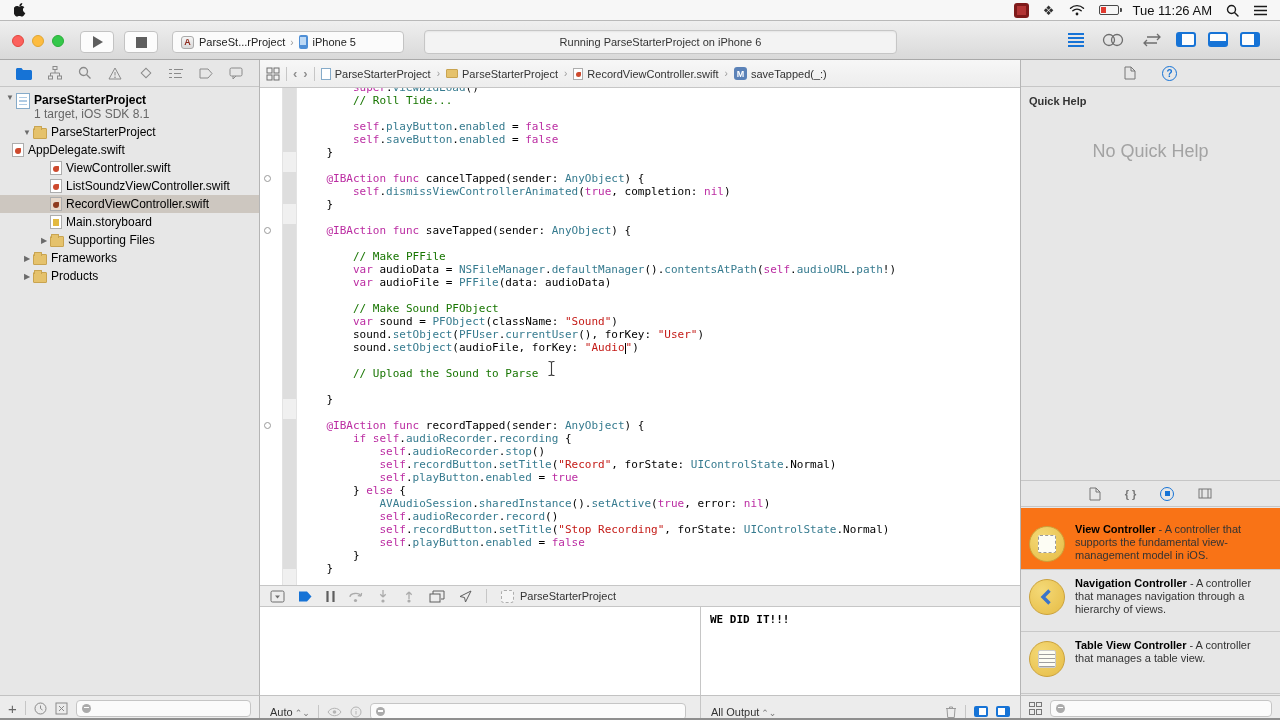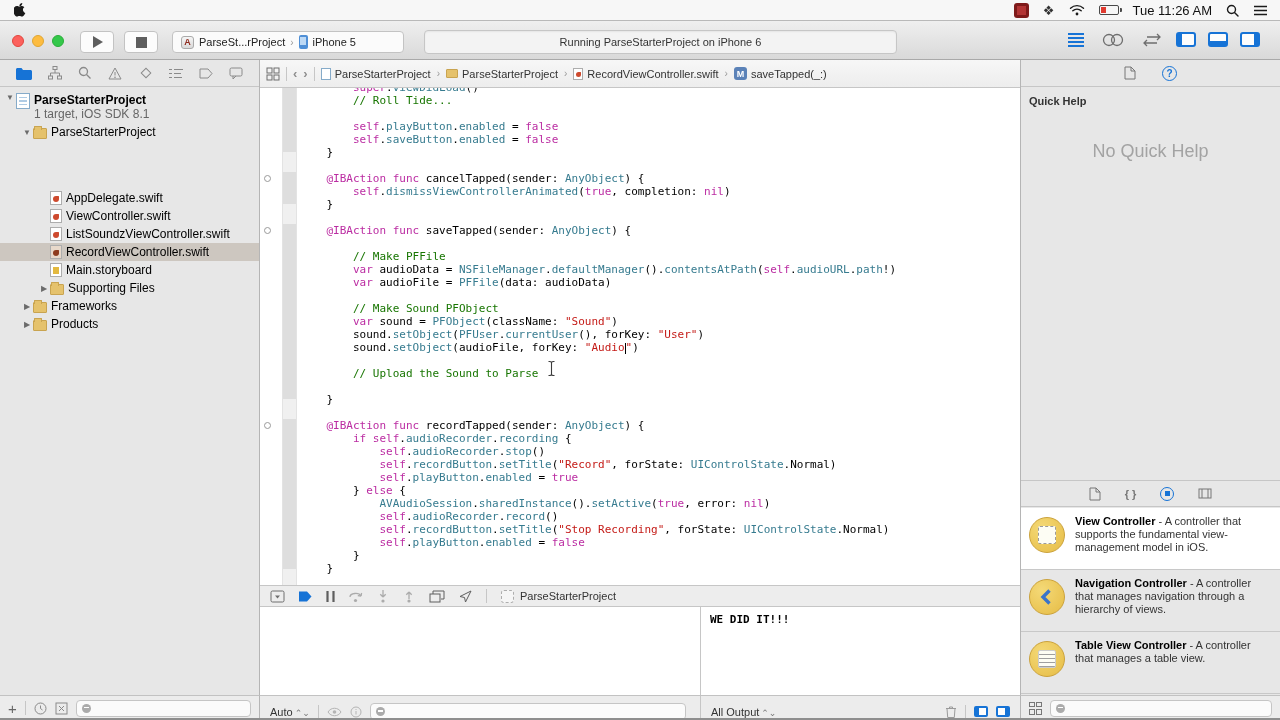--- a/index.html
+++ b/index.html
@@ -121,21 +121,21 @@
   #inspector-bar { height:27px; border-bottom:1px solid #C6C6C6; display:flex; align-items:center; justify-content:center; gap:26px; }
   .help-circle { width:15px; height:15px; border:1.5px solid #1673D6; border-radius:50%; color:#1673D6; font-size:10px; font-weight:bold; display:flex; align-items:center; justify-content:center; }
   #quick-help-title { font-size:11px; font-weight:bold; color:#333; padding:8px 0 0 8px; }
   #quick-help-empty { text-align:center; margin-top:34px; font-size:18px; color:#A3A3A3; }
   #library-bar { position:absolute; left:0; top:420px; width:100%; height:27px; border-top:1px solid #C6C6C6; border-bottom:1px solid #C6C6C6; display:flex; align-items:center; justify-content:center; gap:24px; }
   .snippet-glyph { font-size:11px; color:#777; font-weight:bold; }
   .objlib-icon { width:14px; height:14px; border:1.5px solid #1673D6; border-radius:50%; display:flex; align-items:center; justify-content:center; }
   .objlib-icon i { display:block; width:5px; height:5px; background:#1673D6; }
   #library-list { position:absolute; left:0; top:448px; width:100%; }
   .lib-item { display:flex; gap:10px; padding:7px 8px; border-bottom:1px solid #C8C8C8; min-height:62px; }
-  .lib-item.selected { background:#ffffff; }
+  .lib-item.selected { background:#f97316;align-items:flex-end; }
   .lib-icon { flex:none; width:36px; height:36px; border-radius:50%; background:radial-gradient(circle at 35% 30%,#F4D977,#E6BC45); border:1px solid #CBA23B; display:flex; align-items:center; justify-content:center; margin-top:2px; }
   .lib-icon .vc-square { width:18px; height:18px; background:#FDFDF4; border:1px dashed #9B9B9B; border-radius:2px; }
   .lib-icon .tv-square { width:18px; height:18px; background:#FDFDF4; border:1px solid #CCC; border-radius:2px; background-image:repeating-linear-gradient(#FDFDF4 0 3px,#9F9F9F 3px 4px); }
   .lib-text { font-size:11px; line-height:13px; color:#333; }
   .lib-text b { color:#000; }
   #util-bottom { position:absolute; left:1020px; top:695px; width:260px; height:25px; background:#ECECEC; border-top:1px solid #C2C2C2; border-left:1px solid #B5B5B5; display:flex; align-items:center; gap:8px; padding:0 8px; }
   .grid4-icon { width:13px; height:13px; display:grid; grid-template-columns:1fr 1fr; gap:1.5px; }
   .grid4-icon i { border:1px solid #777; }
   #window-bottom-edge { position:absolute; left:0; top:718px; width:1280px; height:2px; background:#8E8E8E; }
 </style>
@@ -256,21 +256,21 @@
           <span>
             <div class="tree-label bold">ParseStarterProject</div>
             <div class="tree-sub">1 target, iOS SDK 8.1</div>
           </span>
         </div>
         <div class="tree-row" style="padding-left: 21px;">
           <span class="disclosure">▼</span>
           <span class="fic fic-folder"></span>
           <span class="tree-label">ParseStarterProject</span>
         </div>
-        <div class="tree-row" style="padding-left: 38px; margin-top: 48px;">
+        <div class="tree-row" style="">
           <span class="disclosure"></span>
           <span class="fic fic-swift"></span>
           <span class="tree-label">AppDelegate.swift</span>
         </div>
         <div class="tree-row" style="padding-left: 38px;">
           <span class="disclosure"></span>
           <span class="fic fic-swift"></span>
           <span class="tree-label">ViewController.swift</span>
         </div>
         <div class="tree-row" style="padding-left: 38px;">

